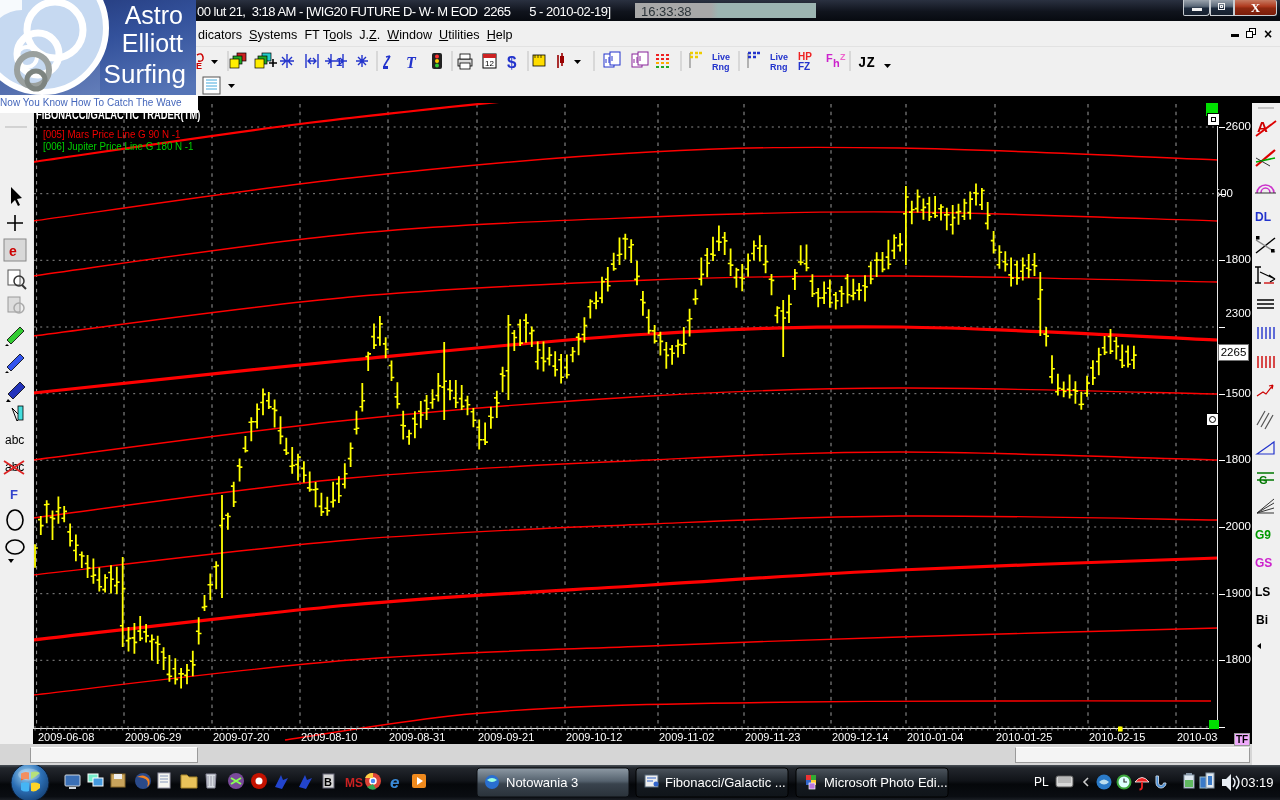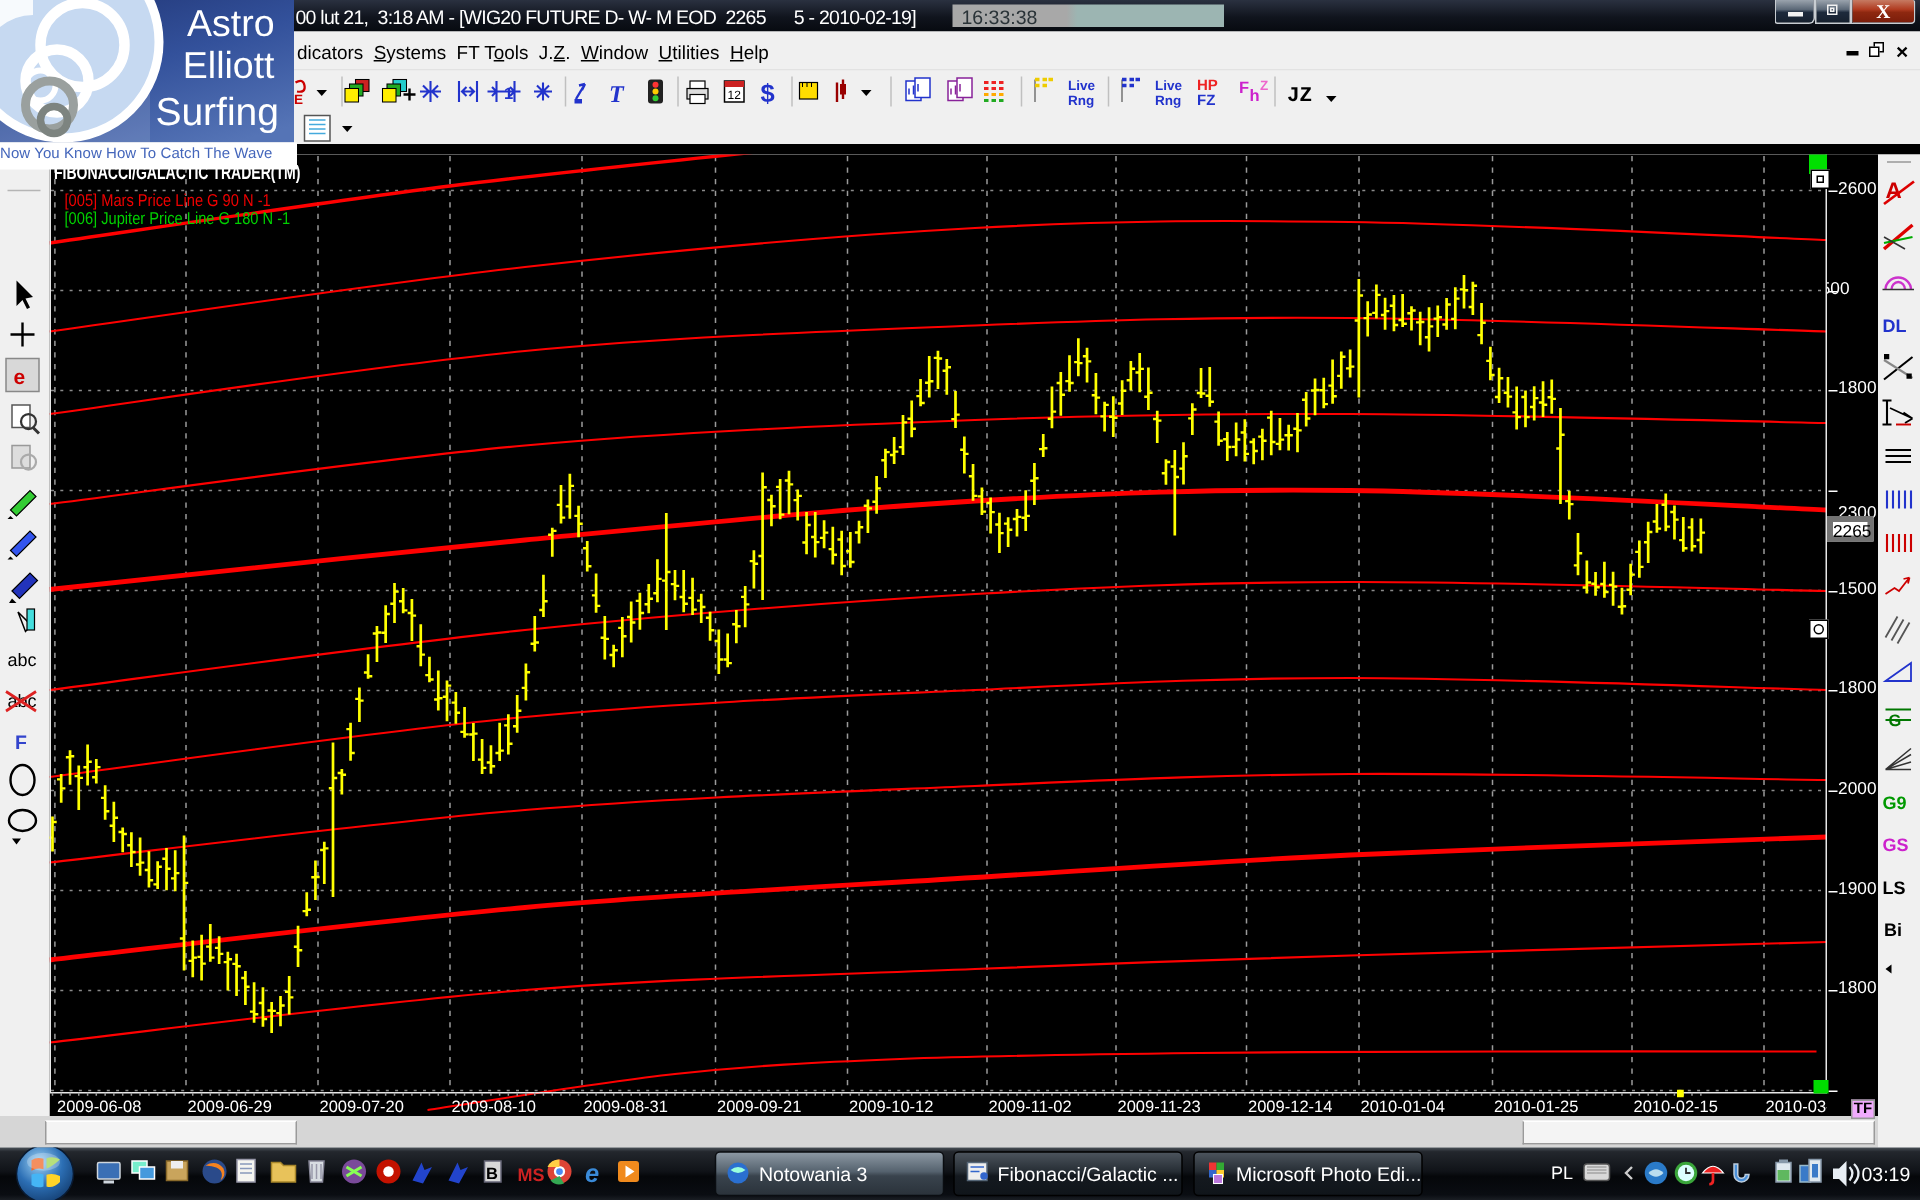--- a/index.html
+++ b/index.html
@@ -155,34 +155,34 @@
 </div>
 
 <div class="abs" id="scale" style="left:1218px;top:103px;width:34px;height:641px;background:#000;color:#fff;font-size:11.5px">
 <div style="position:absolute;left:1px;top:24px;width:6px;border-top:1px solid #fff"></div>
     <div style="position:absolute;right:1px;top:17px">2600</div>
 <div style="position:absolute;left:1px;top:91px;width:6px;border-top:1px solid #fff"></div>
     <div style="position:absolute;right:19px;top:84px">2500</div>
 <div style="position:absolute;left:1px;top:157px;width:6px;border-top:1px solid #fff"></div>
     <div style="position:absolute;right:1px;top:150px">1800</div>
 <div style="position:absolute;left:1px;top:224px;width:6px;border-top:1px solid #fff"></div>
-    <div style="position:absolute;right:1px;top:233px">2300</div>
+    <div style="position:absolute;right:1px;top:204px">2300</div>
 <div style="position:absolute;left:1px;top:291px;width:6px;border-top:1px solid #fff"></div>
     <div style="position:absolute;right:1px;top:284px">1500</div>
 <div style="position:absolute;left:1px;top:357px;width:6px;border-top:1px solid #fff"></div>
     <div style="position:absolute;right:1px;top:350px">1800</div>
 <div style="position:absolute;left:1px;top:424px;width:6px;border-top:1px solid #fff"></div>
     <div style="position:absolute;right:1px;top:417px">2000</div>
 <div style="position:absolute;left:1px;top:491px;width:6px;border-top:1px solid #fff"></div>
     <div style="position:absolute;right:1px;top:484px">1900</div>
 <div style="position:absolute;left:1px;top:557px;width:6px;border-top:1px solid #fff"></div>
     <div style="position:absolute;right:1px;top:550px">1800</div>
 <div style="position:absolute;left:1px;top:624px;width:6px;border-top:1px solid #fff"></div>
     <div style="position:absolute;right:1px;top:644px">1700</div>
-<div style="position:absolute;left:0;top:241px;width:31px;height:17px;background:#fff;border:4px solid #737373;color:#000;text-align:center;line-height:15px">2265</div>
+<div style="position:absolute;left:0;top:241px;width:31px;height:17px;background:#fff;border:1px solid #737373;color:#000;text-align:center;line-height:15px">2265</div>
 </div>
 
 <div class="abs" id="righttools" style="left:1252px;top:103px;width:28px;height:662px;background:#f0f0f0">
 <svg width="28" height="662" font-family="Liberation Sans, sans-serif">
 <line x1="6" y1="5" x2="22" y2="5" stroke="#999"></line>
 <text x="5" y="29" font-size="15" font-weight="bold" fill="#cc0000">A</text>
 <path d="M4,33 L24,18" stroke="#dd0000" stroke-width="1.8"></path>
 <path d="M4,63 L23,47" stroke="#dd0000" stroke-width="2.2"></path>
 <path d="M4,59 L23,55" stroke="#00aa00" stroke-width="1.5"></path>
 <path d="M4,55 L18,63" stroke="#333" stroke-width="1"></path>

